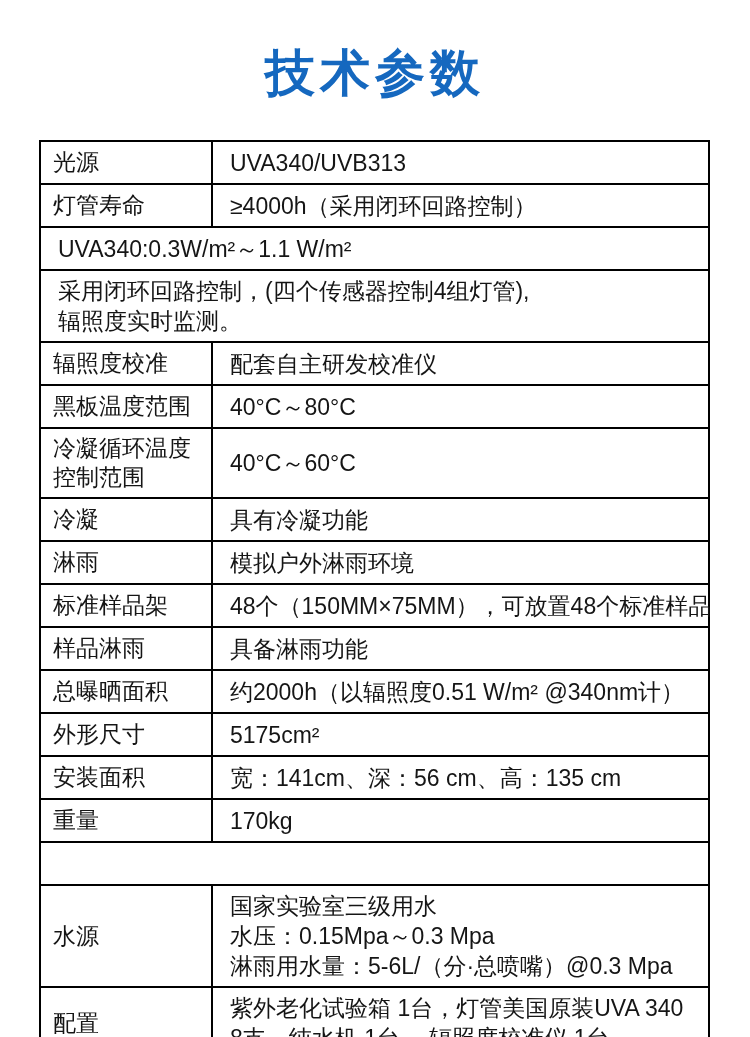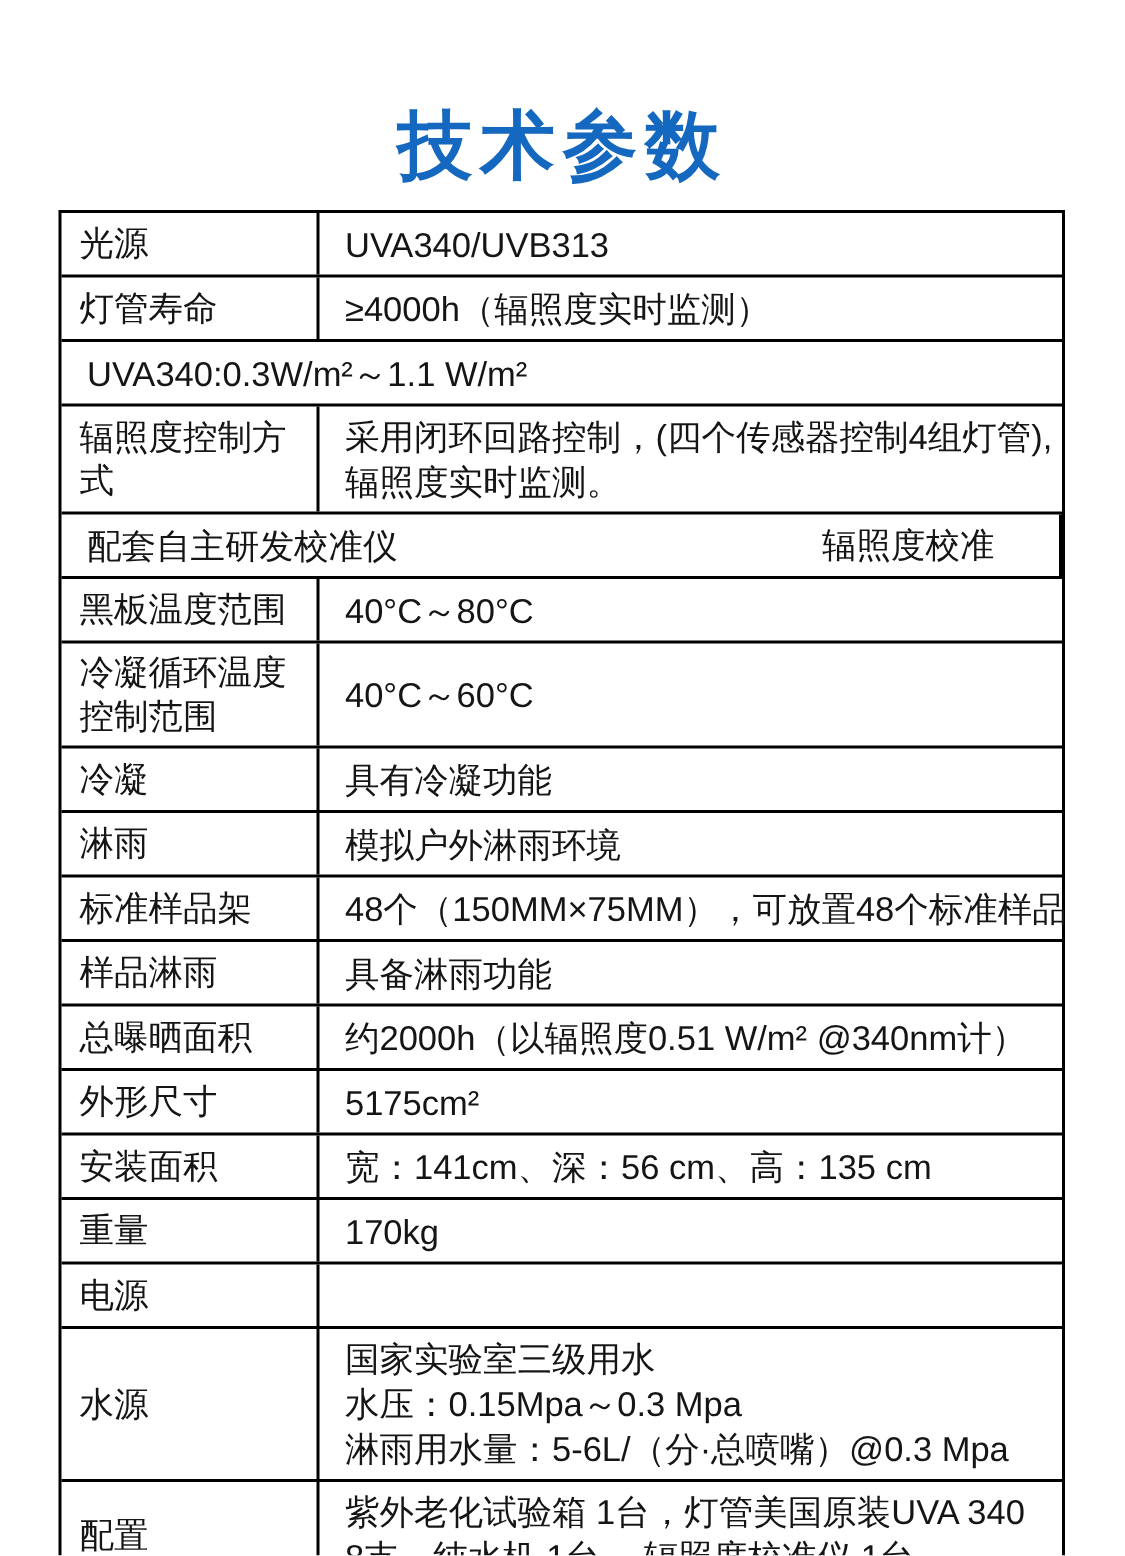--- a/index.html
+++ b/index.html
@@ -11,21 +11,21 @@
   .page {
     position: relative;
     width: 750px;
     height: 1037px;
     background: #ffffff;
     overflow: hidden;
     color: #151515;
   }
   .title {
     margin: 0;
-    padding-top: 64px;
+    padding-top: 40px;
     text-align: center;
     font-size: 50px;
     font-weight: 800;
     letter-spacing: 5px;
     color: #1568bf;
   }
   .spec-table {
     position: absolute;
     left: 39px;
     top: 140px;
@@ -76,43 +76,42 @@
   <div class="row">
     <div class="cell label">光源</div>
     <div class="cell value">
           <div class="line">UVA340/UVB313</div>
         </div>
   </div>
 
   <div class="row">
     <div class="cell label">灯管寿命</div>
     <div class="cell value">
-          <div class="line">≥4000h（辐照度实时监测）</div>
+          <div class="line">≥4000h（采用闭环回路控制）</div>
         </div>
   </div>
 
   <div class="row">
     <div class="cell value">
           <div class="line">UVA340:0.3W/m²～1.1 W/m²</div>
         </div>
   </div>
 
   <div class="row">
-    <div class="cell label">辐照度控制方式</div>
     <div class="cell value">
           <div class="line">采用闭环回路控制，(四个传感器控制4组灯管),</div>
           <div class="line">辐照度实时监测。</div>
         </div>
   </div>
 
   <div class="row">
+    <div class="cell label">辐照度校准</div>
     <div class="cell value">
           <div class="line">配套自主研发校准仪</div>
         </div>
-    <div class="cell label">辐照度校准</div>
   </div>
 
   <div class="row">
     <div class="cell label">黑板温度范围</div>
     <div class="cell value">
           <div class="line">40°C～80°C</div>
         </div>
   </div>
 
   <div class="row">
@@ -172,21 +171,20 @@
   </div>
 
   <div class="row">
     <div class="cell label">重量</div>
     <div class="cell value">
           <div class="line">170kg</div>
         </div>
   </div>
 
   <div class="row">
-    <div class="cell label">电源</div>
   </div>
 
   <div class="row">
     <div class="cell label">水源</div>
     <div class="cell value">
           <div class="line">国家实验室三级用水</div>
           <div class="line">水压：0.15Mpa～0.3 Mpa</div>
           <div class="line">淋雨用水量：5-6L/（分·总喷嘴）@0.3 Mpa</div>
         </div>
   </div>

